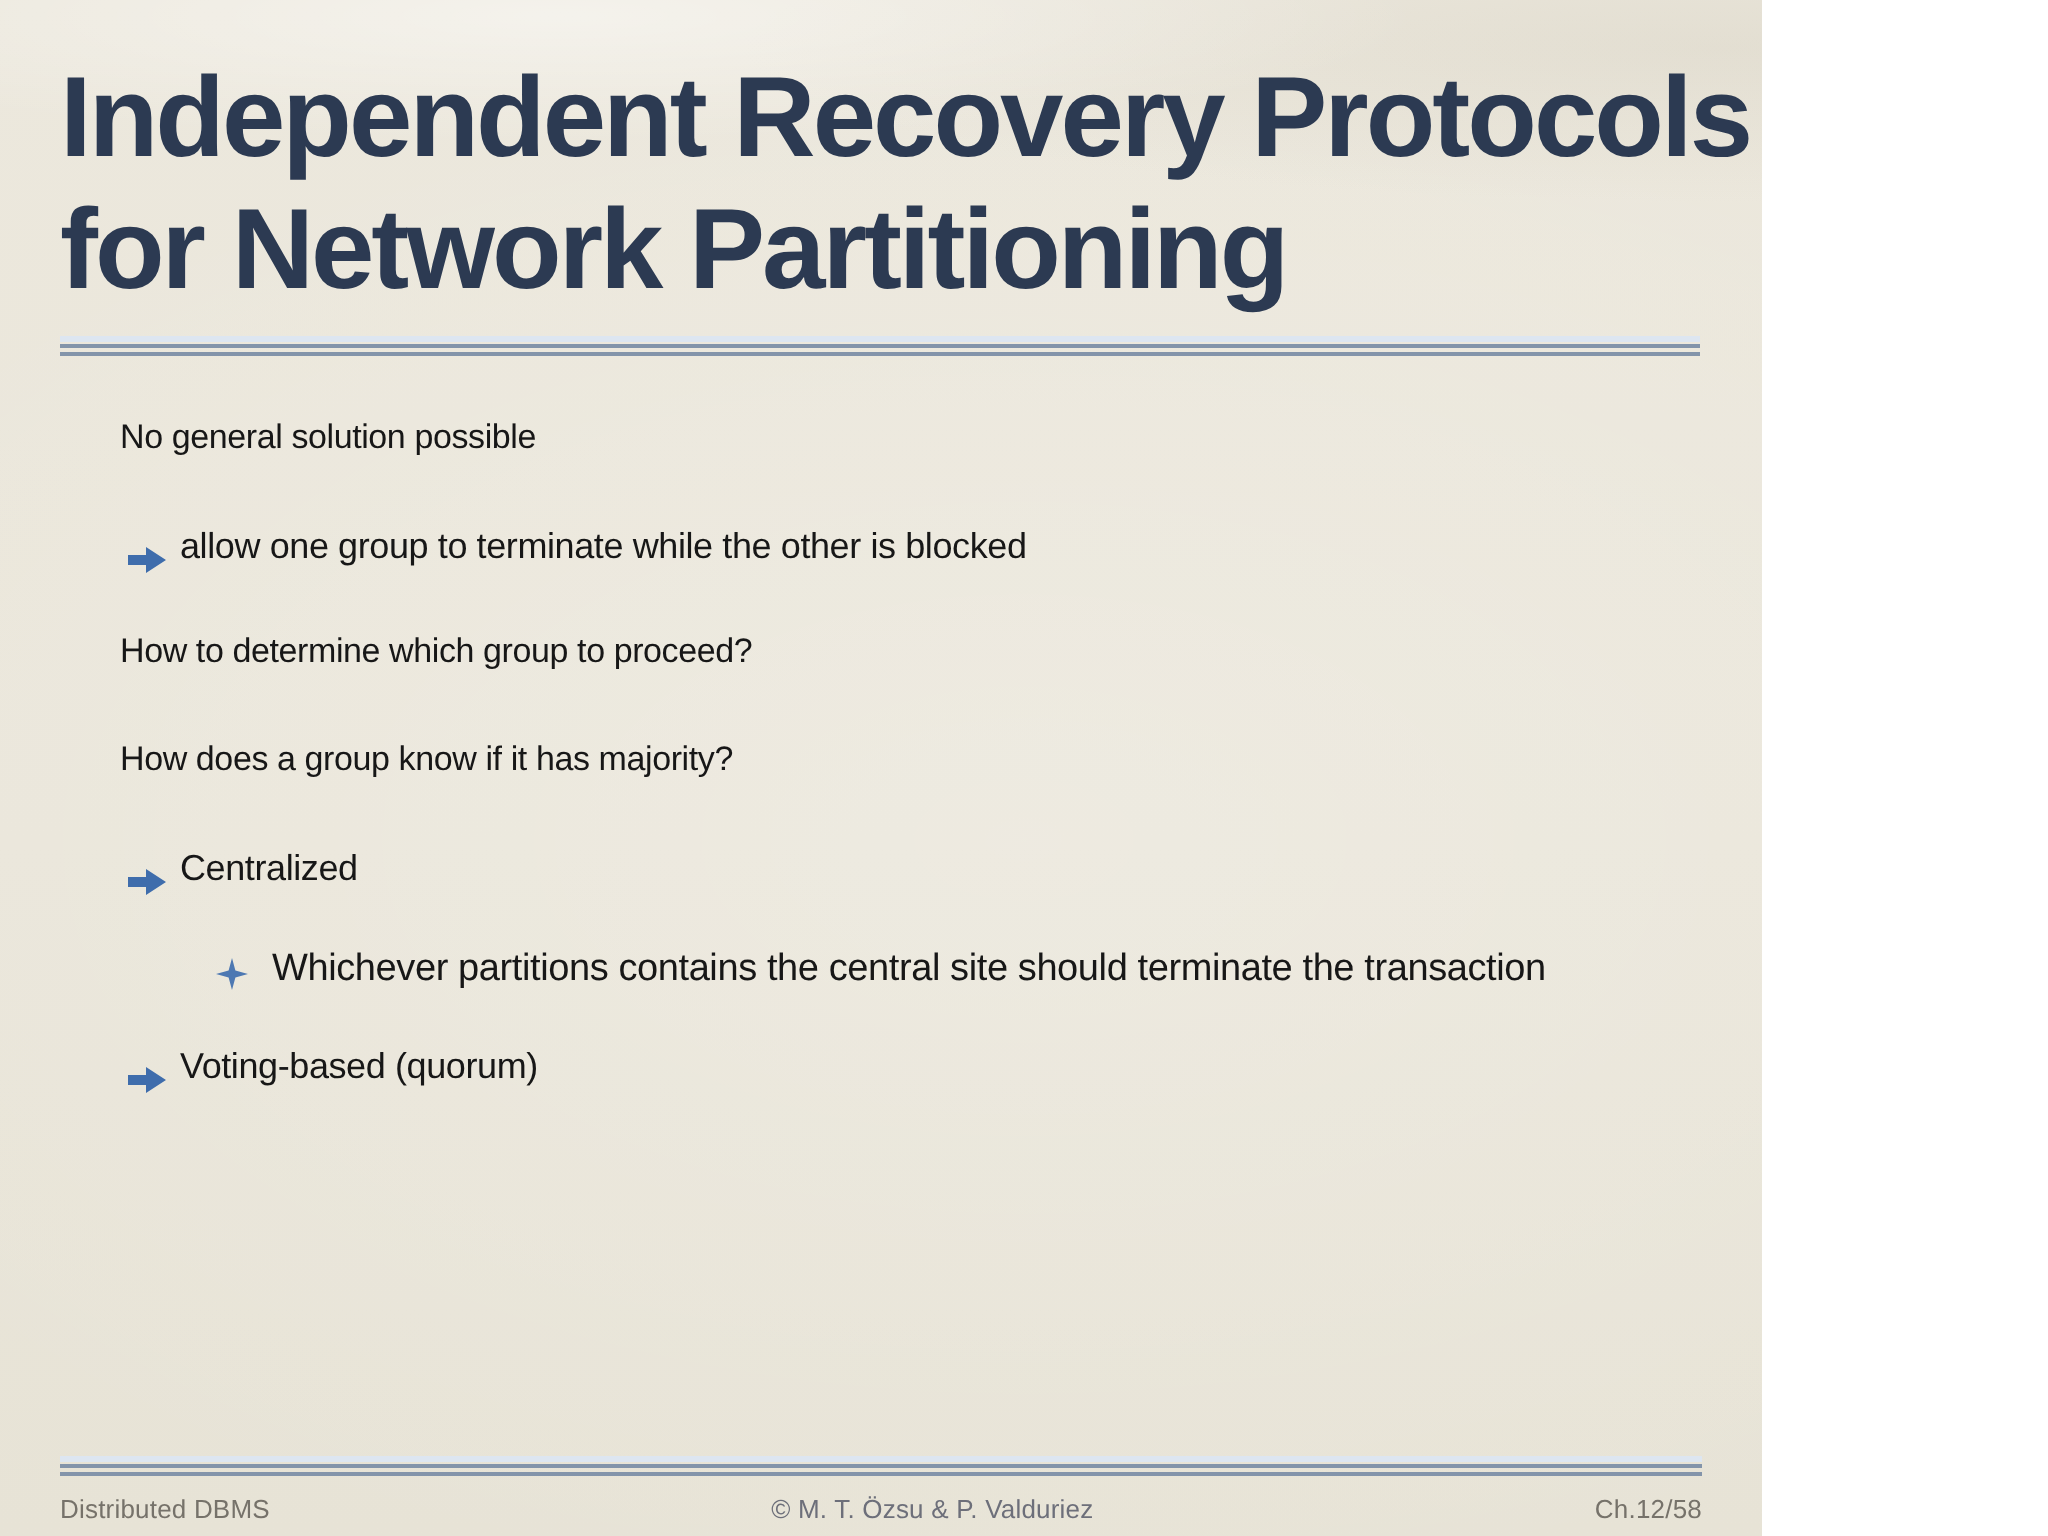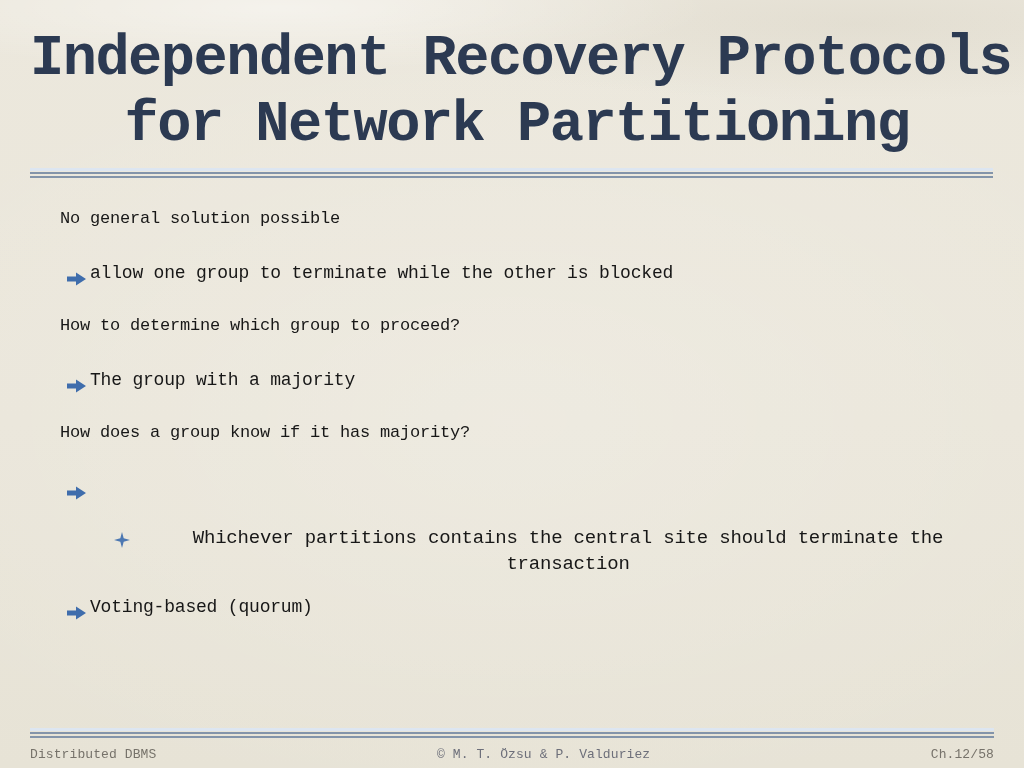--- a/index.html
+++ b/index.html
@@ -1,26 +1,25 @@
 <!DOCTYPE html>
 <html><head>
 <meta charset="utf-8">
 <style>
   html,body { margin:0; padding:0; }
   .slide {
     position:relative;
-    width:1024px; height:768px;
+    width:881px; height:768px;
     overflow:hidden;
-    font-family:Liberation Mono, monospace;
+    font-family:Liberation Sans, sans-serif;
     background:
       radial-gradient(ellipse 620px 90px at 280px 8px, rgba(255,255,255,0.45), rgba(255,255,255,0) 70%),
       radial-gradient(ellipse 700px 110px at 860px 24px, rgba(206,200,184,0.30), rgba(206,200,184,0) 70%),
       radial-gradient(ellipse 900px 500px at 512px 420px, rgba(255,255,255,0.18), rgba(255,255,255,0) 80%),
       linear-gradient(180deg, #ece8dd 0%, #eae6da 55%, #e7e3d6 100%);
-    text-align: center;
   }
   .page-title {
     position:absolute; top:26px; left:30px; right:20px;
     color:#2c3a52;
     font-size:57px; font-weight:bold; letter-spacing:-1.5px;
     line-height:66px;
     white-space:nowrap;
   }
   .rule {
     position:absolute; height:10px;
@@ -86,40 +85,33 @@
       </span>
       <span class="txt">allow one group to terminate while the other is blocked</span>
     </div>
 
 
     <div class="row l1">
       <span class="marker"><span class="dot"></span></span>
       <span class="txt">How to determine which group to proceed?</span>
     </div>
 
-    <div class="row l2">
-      <span class="marker">
-        <svg width="20" height="14" viewBox="0 0 20 14">
-            <path d="M0 4.5 h9 v-4 l10 6.5 -10 6.5 v-4 h-9 z" fill="#3f6dac"></path>
-          </svg>
-      </span>
-      <span class="txt">The group with a majority</span>
-    </div>
 
     <div class="row l1">
       <span class="marker"><span class="dot"></span></span>
       <span class="txt">How does a group know if it has majority?</span>
     </div>
 
     <div class="row l2">
       <span class="marker">
         <svg width="20" height="14" viewBox="0 0 20 14">
             <path d="M0 4.5 h9 v-4 l10 6.5 -10 6.5 v-4 h-9 z" fill="#3f6dac"></path>
           </svg>
       </span>
+      <span class="txt">Centralized</span>
     </div>
 
     <div class="row l3">
       <span class="marker">
         <svg width="16" height="16" viewBox="0 0 16 16">
             <path d="M8 0 L9.7 6.3 L16 8 L9.7 9.7 L8 16 L6.3 9.7 L0 8 L6.3 6.3 Z" fill="#4d78b2"></path>
           </svg>
       </span>
       <span class="txt">Whichever partitions contains the central site should terminate the transaction</span>
     </div>

